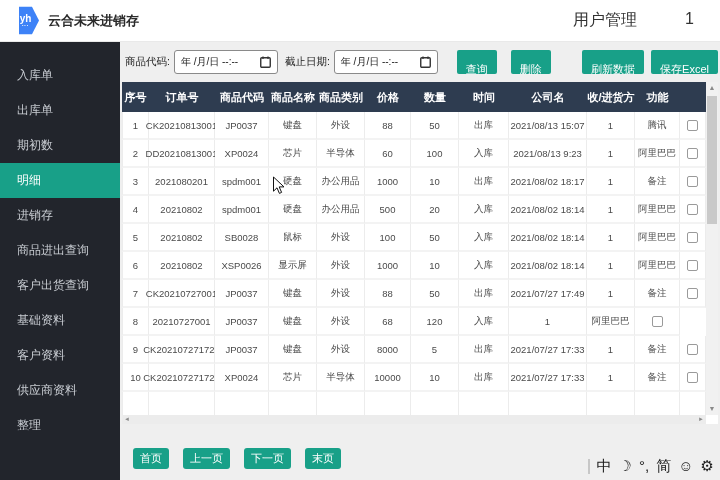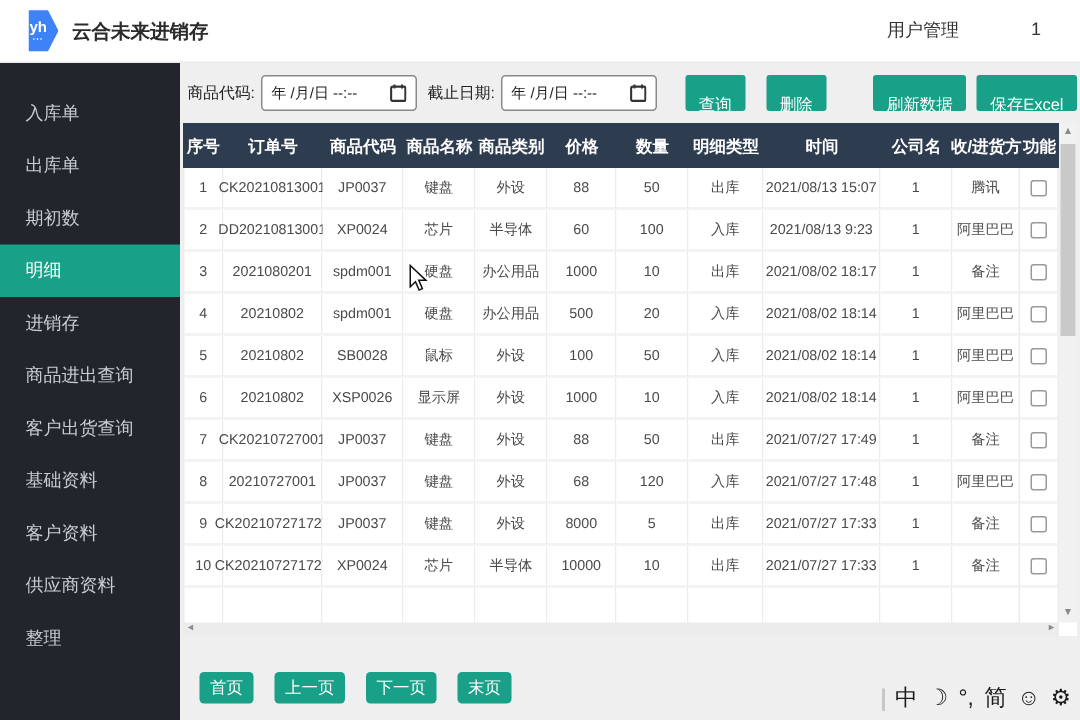--- a/index.html
+++ b/index.html
@@ -11,21 +11,21 @@
   .topbar { position:absolute; left:0; top:0; width:720px; height:42px; background:#ffffff;
             display:flex; align-items:center; justify-content:space-between; z-index:3;
             border-bottom:1px solid #e9e9e9; }
   .brand { display:flex; align-items:center; padding-left:12px; }
   .logo { width:27px; height:29px; background:#3d82f7; color:#fff;
           clip-path:polygon(26% 3%,74% 3%,100% 50%,74% 97%,26% 97%);
           display:flex; flex-direction:column; align-items:center; justify-content:center; }
   .logo .yh { font-size:10px; font-weight:bold; line-height:10px; }
   .logo .dots { font-size:4px; line-height:4px; letter-spacing:1px; }
   .app-title { margin-left:9px; font-size:13px; font-weight:bold; color:#2b2b2b; }
-  .topbar-right { display:flex; align-items:flex-start; gap:48px; padding-right:26px; font-size:12px; color:#333; }
+  .topbar-right { display:flex; align-items:flex-start; gap:48px; padding-right:26px; font-size:16px; color:#333; }
 
   
   .sidebar { position:absolute; left:0; top:42px; width:120px; height:438px; background:#22252c; padding-top:16px; z-index:2; }
   .side-item { height:35px; line-height:35px; padding-left:17px; font-size:12px; color:#c9cdd3; cursor:pointer;
                white-space:nowrap; }
   .side-item.active { background:#18a088; color:#ffffff; }
 
   
   .content { position:absolute; left:120px; top:42px; width:600px; height:438px; background:#efefef; }
 
@@ -139,21 +139,20 @@
 
     <div class="table-wrap">
       <div class="tgrid thead">
           <div class="hc">序号</div>
           <div class="hc">订单号</div>
           <div class="hc">商品代码</div>
           <div class="hc">商品名称</div>
           <div class="hc">商品类别</div>
           <div class="hc">价格</div>
           <div class="hc">数量</div>
-          <div class="hc">明细类型</div>
           <div class="hc">时间</div>
           <div class="hc">公司名</div>
           <div class="hc">收/进货方</div>
           <div class="hc">功能</div>
         </div>
       <div id="tbody">
           <div class="tgrid trow">
             <div class="tc">1</div>
             <div class="tc">CK20210813001</div>
             <div class="tc">JP0037</div>
@@ -267,21 +266,20 @@
           </div>
           <div class="tgrid trow">
             <div class="tc">8</div>
             <div class="tc">20210727001</div>
             <div class="tc">JP0037</div>
             <div class="tc">键盘</div>
             <div class="tc">外设</div>
             <div class="tc">68</div>
             <div class="tc">120</div>
             <div class="tc">入库</div>
-            <div class="tc">2021/07/27 17:48</div>
             <div class="tc">1</div>
             <div class="tc">阿里巴巴</div>
             <div class="tc">
               <div class="checkbox"></div>
             </div>
           </div>
           <div class="tgrid trow">
             <div class="tc">9</div>
             <div class="tc">CK202107271727</div>
             <div class="tc">JP0037</div>

